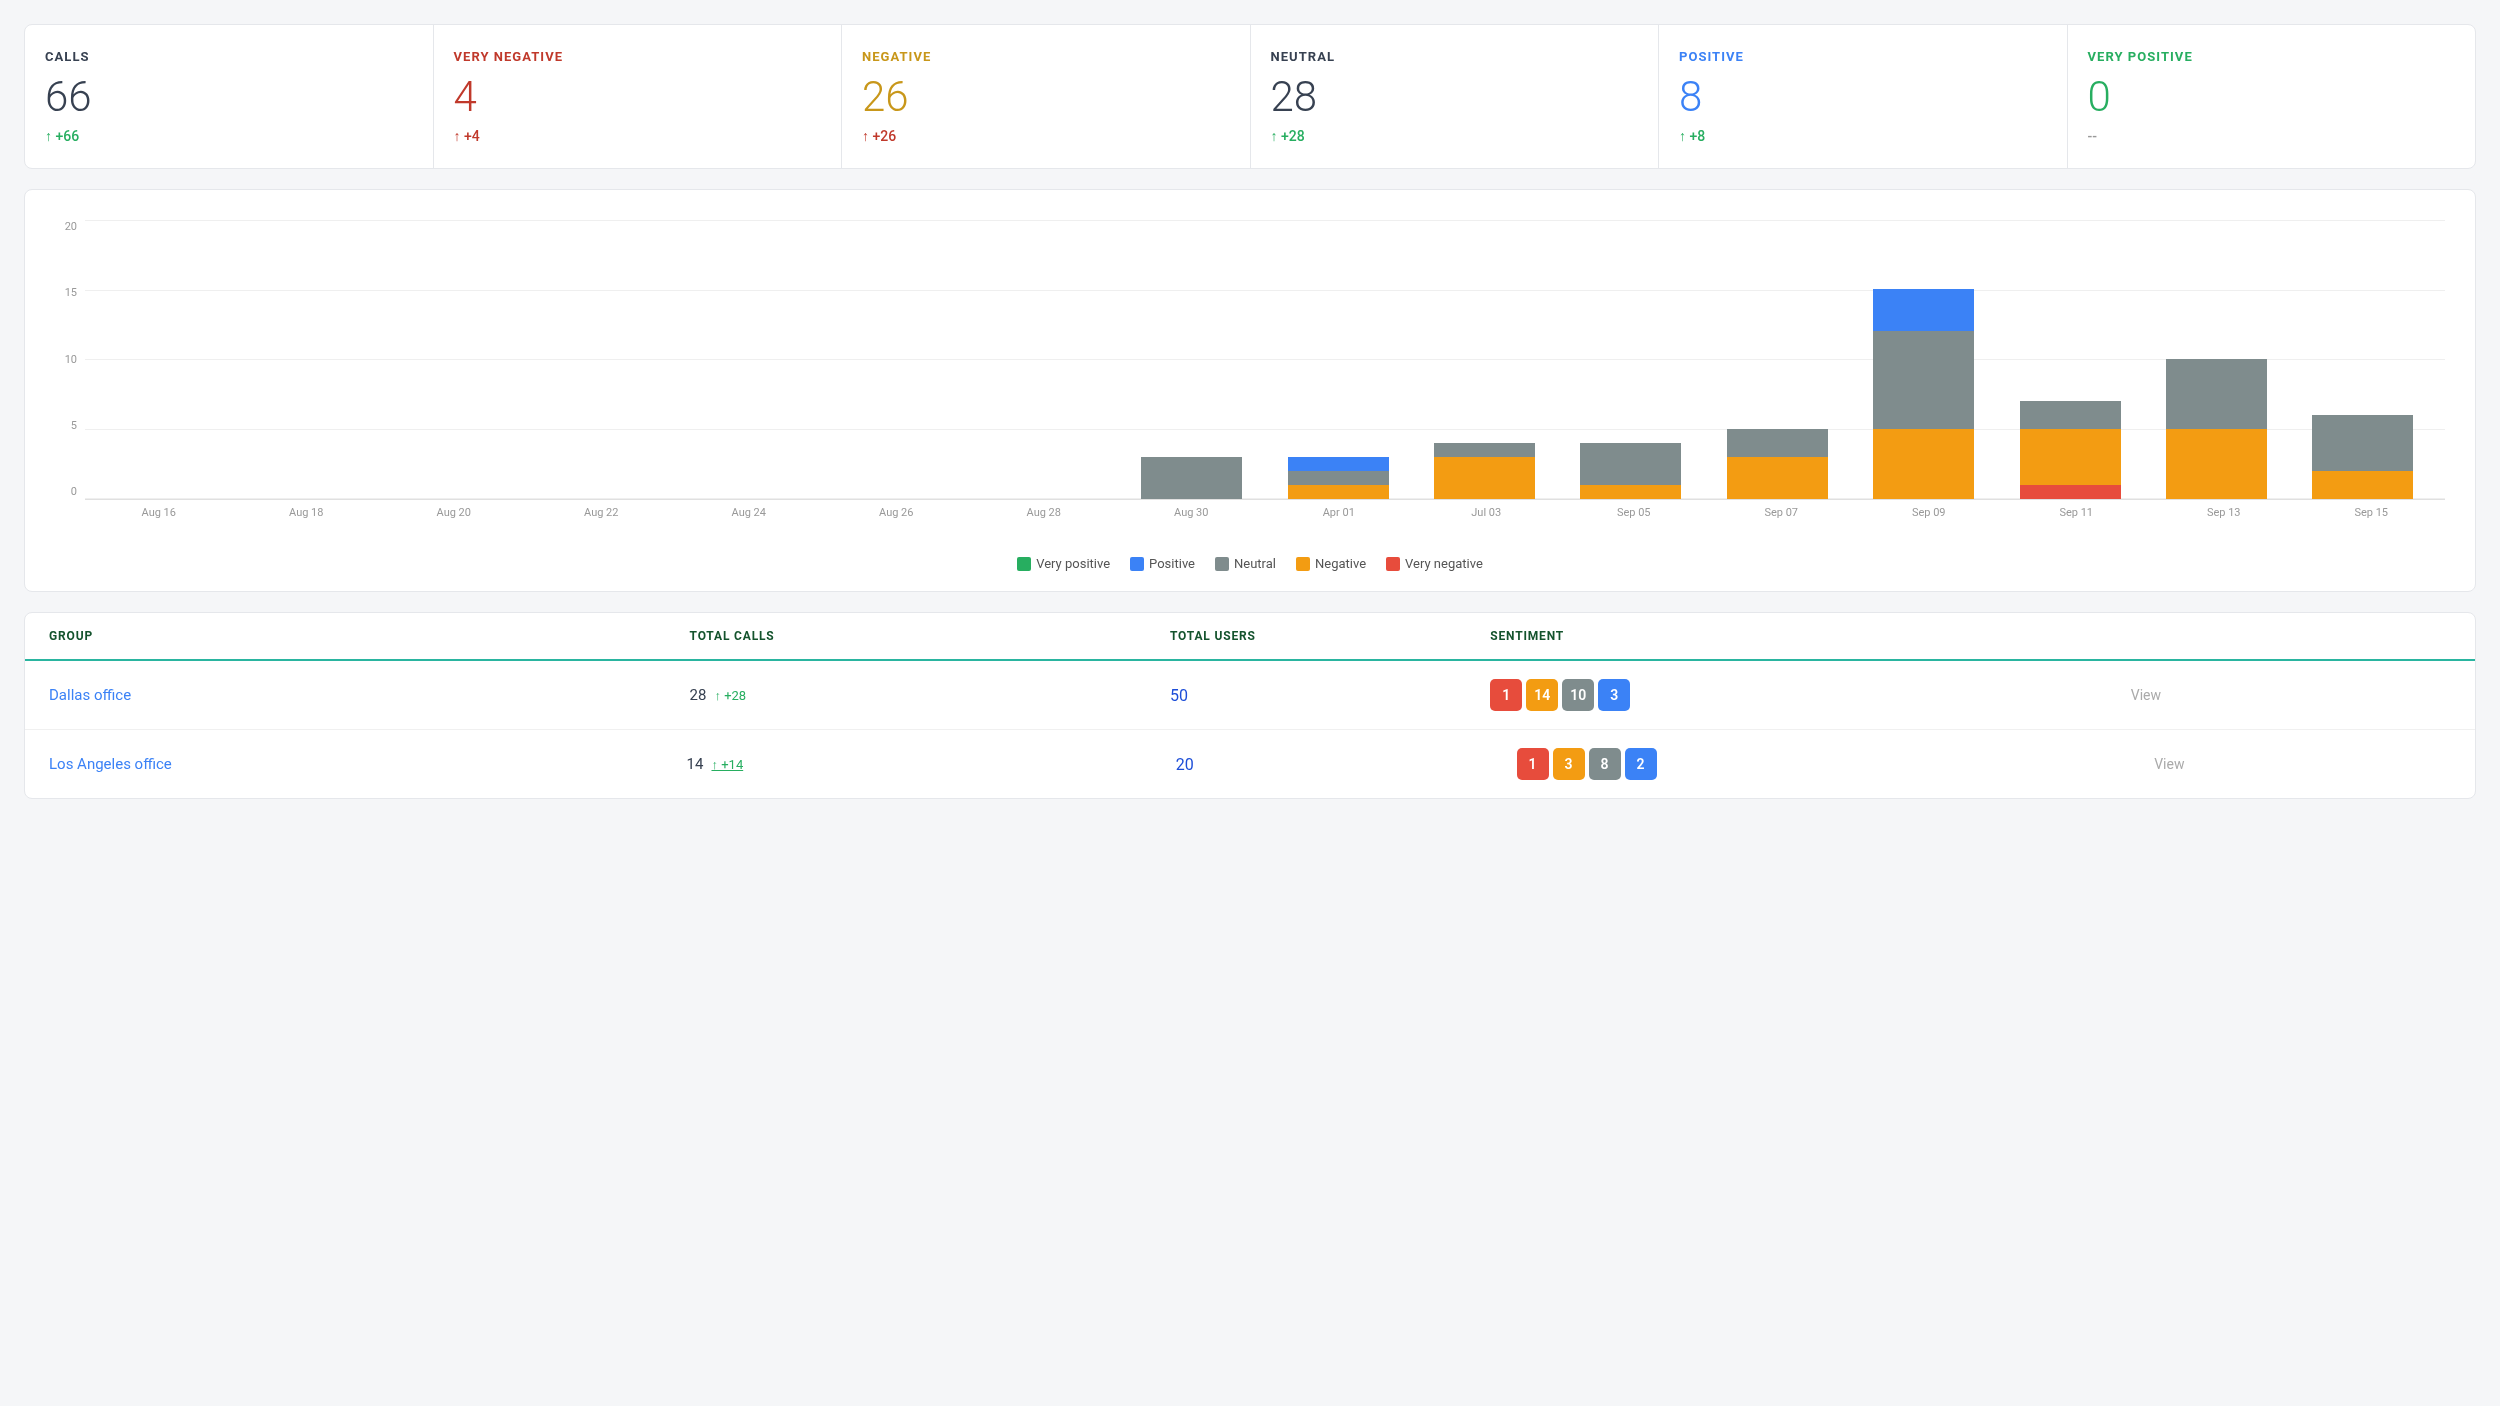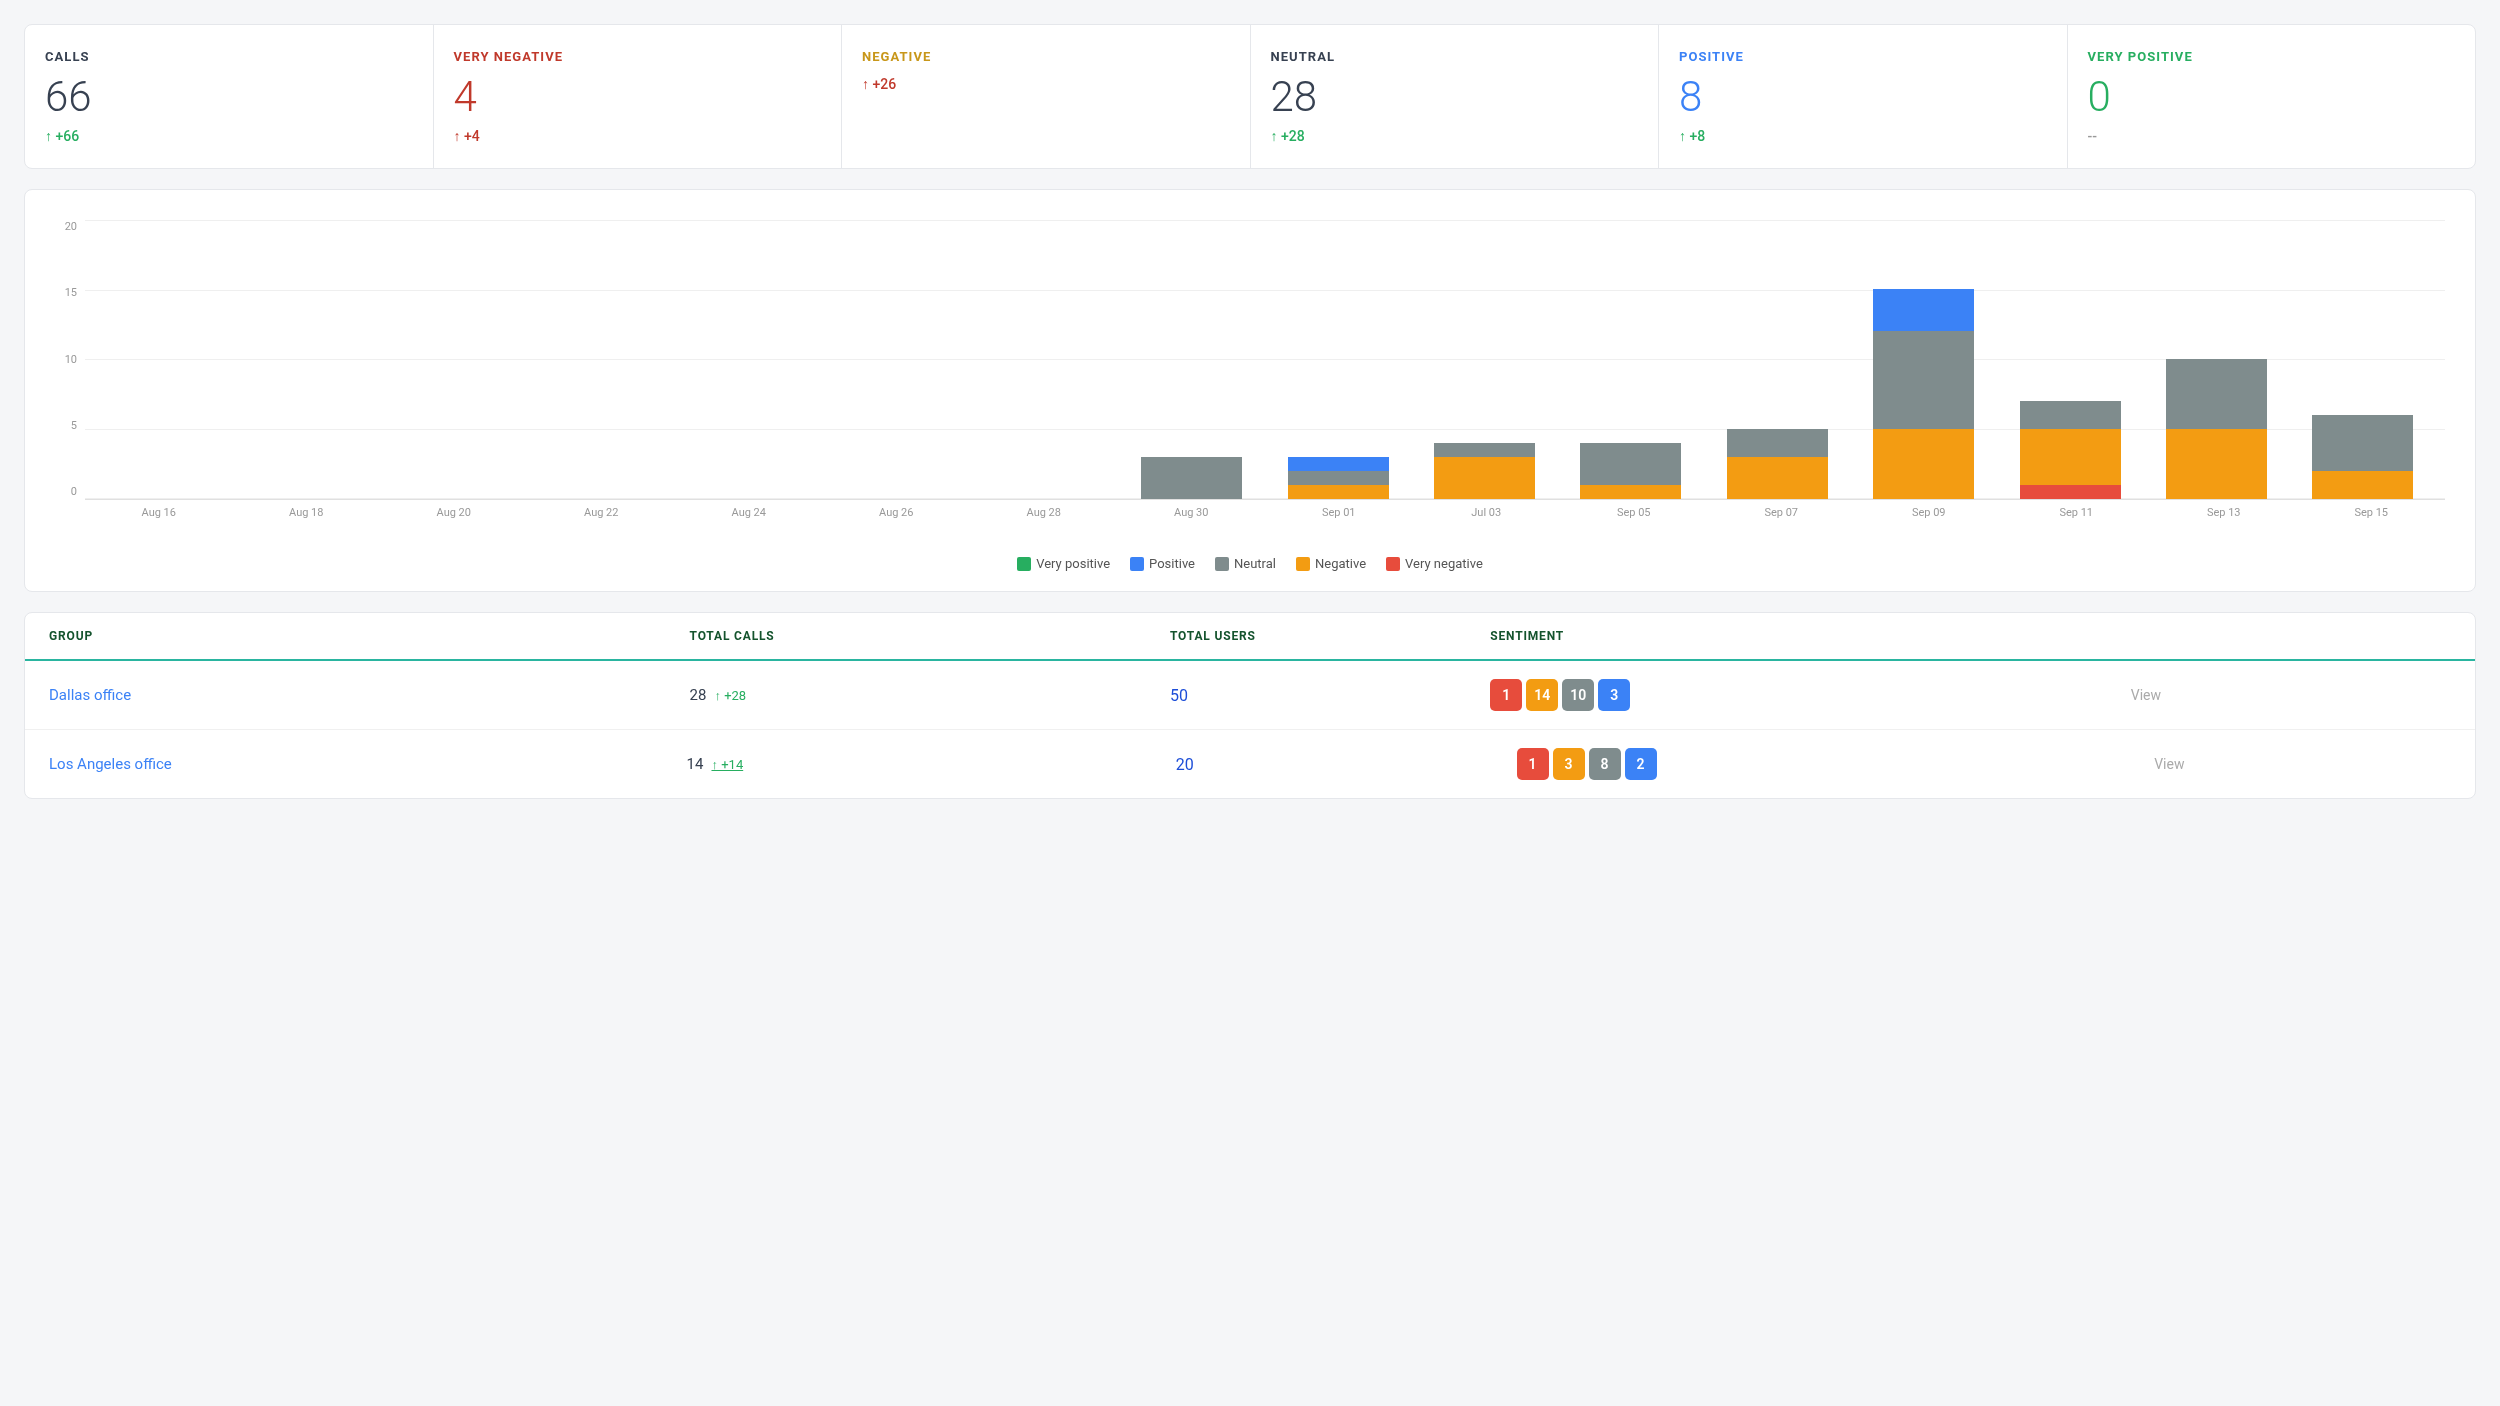--- a/index.html
+++ b/index.html
@@ -248,20 +248,21 @@
     <div class="card-value color-calls">66</div>
     <div class="card-delta delta-up">↑ +66</div>
   </div>
     <div class="summary-card">
     <div class="card-label color-very-negative">VERY NEGATIVE</div>
     <div class="card-value color-very-negative">4</div>
     <div class="card-delta delta-red">↑ +4</div>
   </div>
     <div class="summary-card">
     <div class="card-label color-negative">NEGATIVE</div>
+    <div class="card-value color-negative">26</div>
     <div class="card-delta delta-red">↑ +26</div>
   </div>
     <div class="summary-card">
     <div class="card-label color-neutral">NEUTRAL</div>
     <div class="card-value color-neutral">28</div>
     <div class="card-delta delta-up">↑ +28</div>
   </div>
     <div class="summary-card">
     <div class="card-label color-positive">POSITIVE</div>
     <div class="card-value color-positive">8</div>
@@ -343,21 +344,21 @@
     </div>
     <div class="x-axis" id="x-axis">
         <span class="x-label">Aug 16</span>
         <span class="x-label">Aug 18</span>
         <span class="x-label">Aug 20</span>
         <span class="x-label">Aug 22</span>
         <span class="x-label">Aug 24</span>
         <span class="x-label">Aug 26</span>
         <span class="x-label">Aug 28</span>
         <span class="x-label">Aug 30</span>
-        <span class="x-label">Sep 01</span>
+        <span class="x-label">Apr 01</span>
         <span class="x-label">Jul 03</span>
         <span class="x-label">Sep 05</span>
         <span class="x-label">Sep 07</span>
         <span class="x-label">Sep 09</span>
         <span class="x-label">Sep 11</span>
         <span class="x-label">Sep 13</span>
         <span class="x-label">Sep 15</span>
       </div>
   </div>
   <div class="legend" id="chart-legend">

